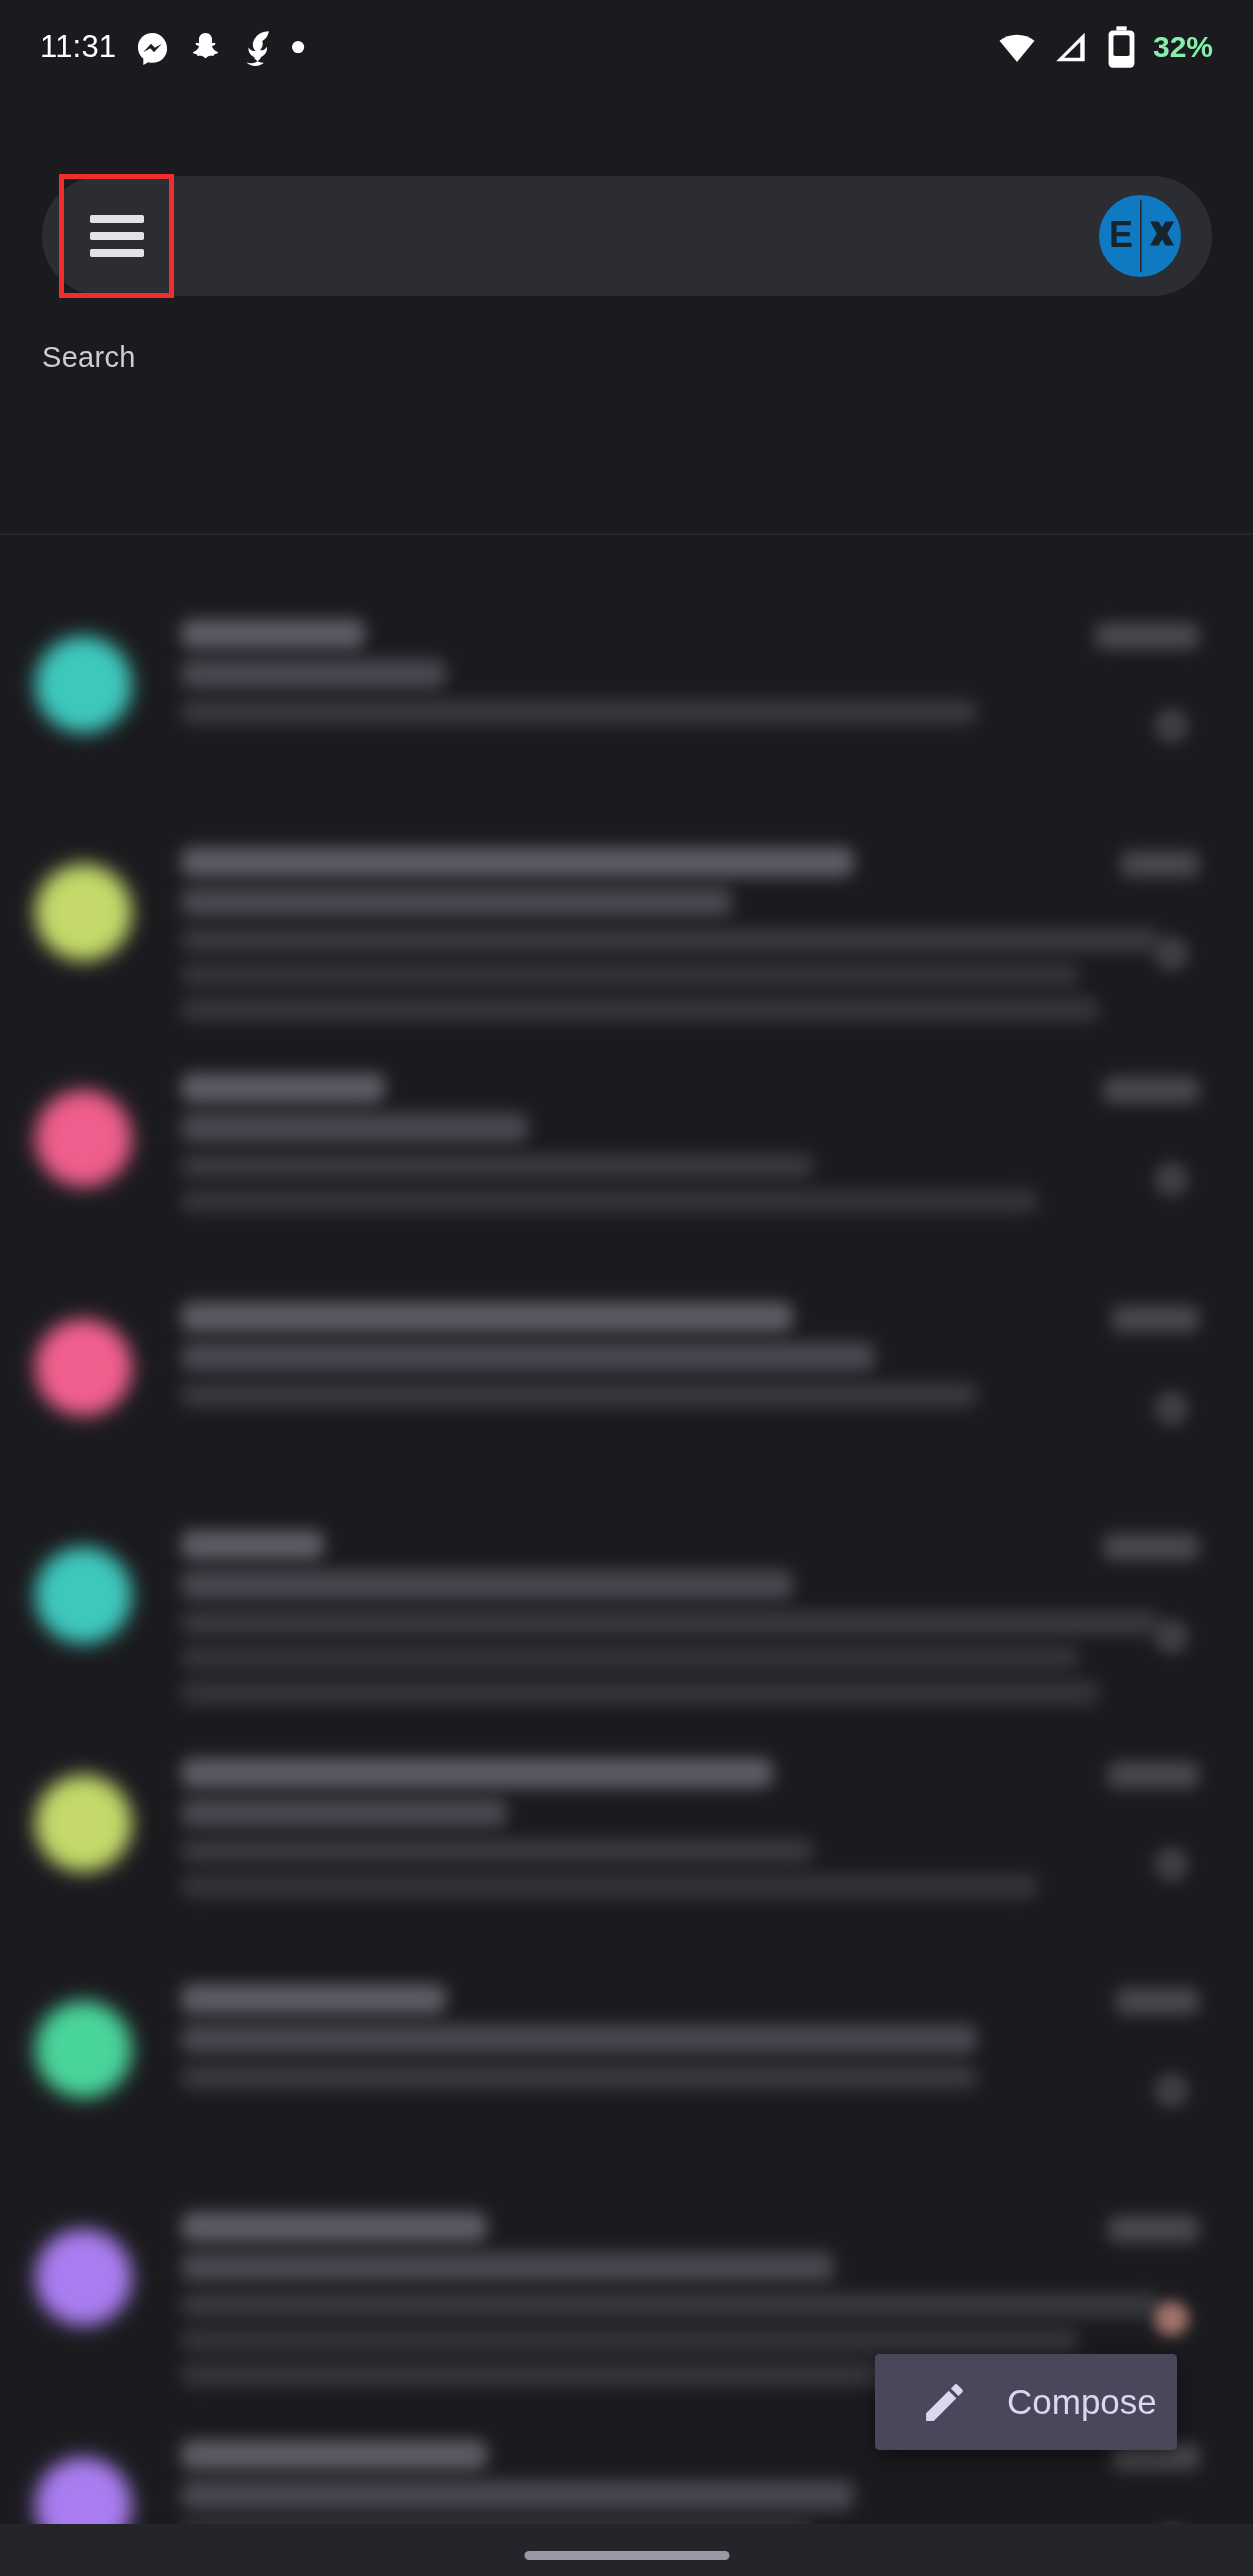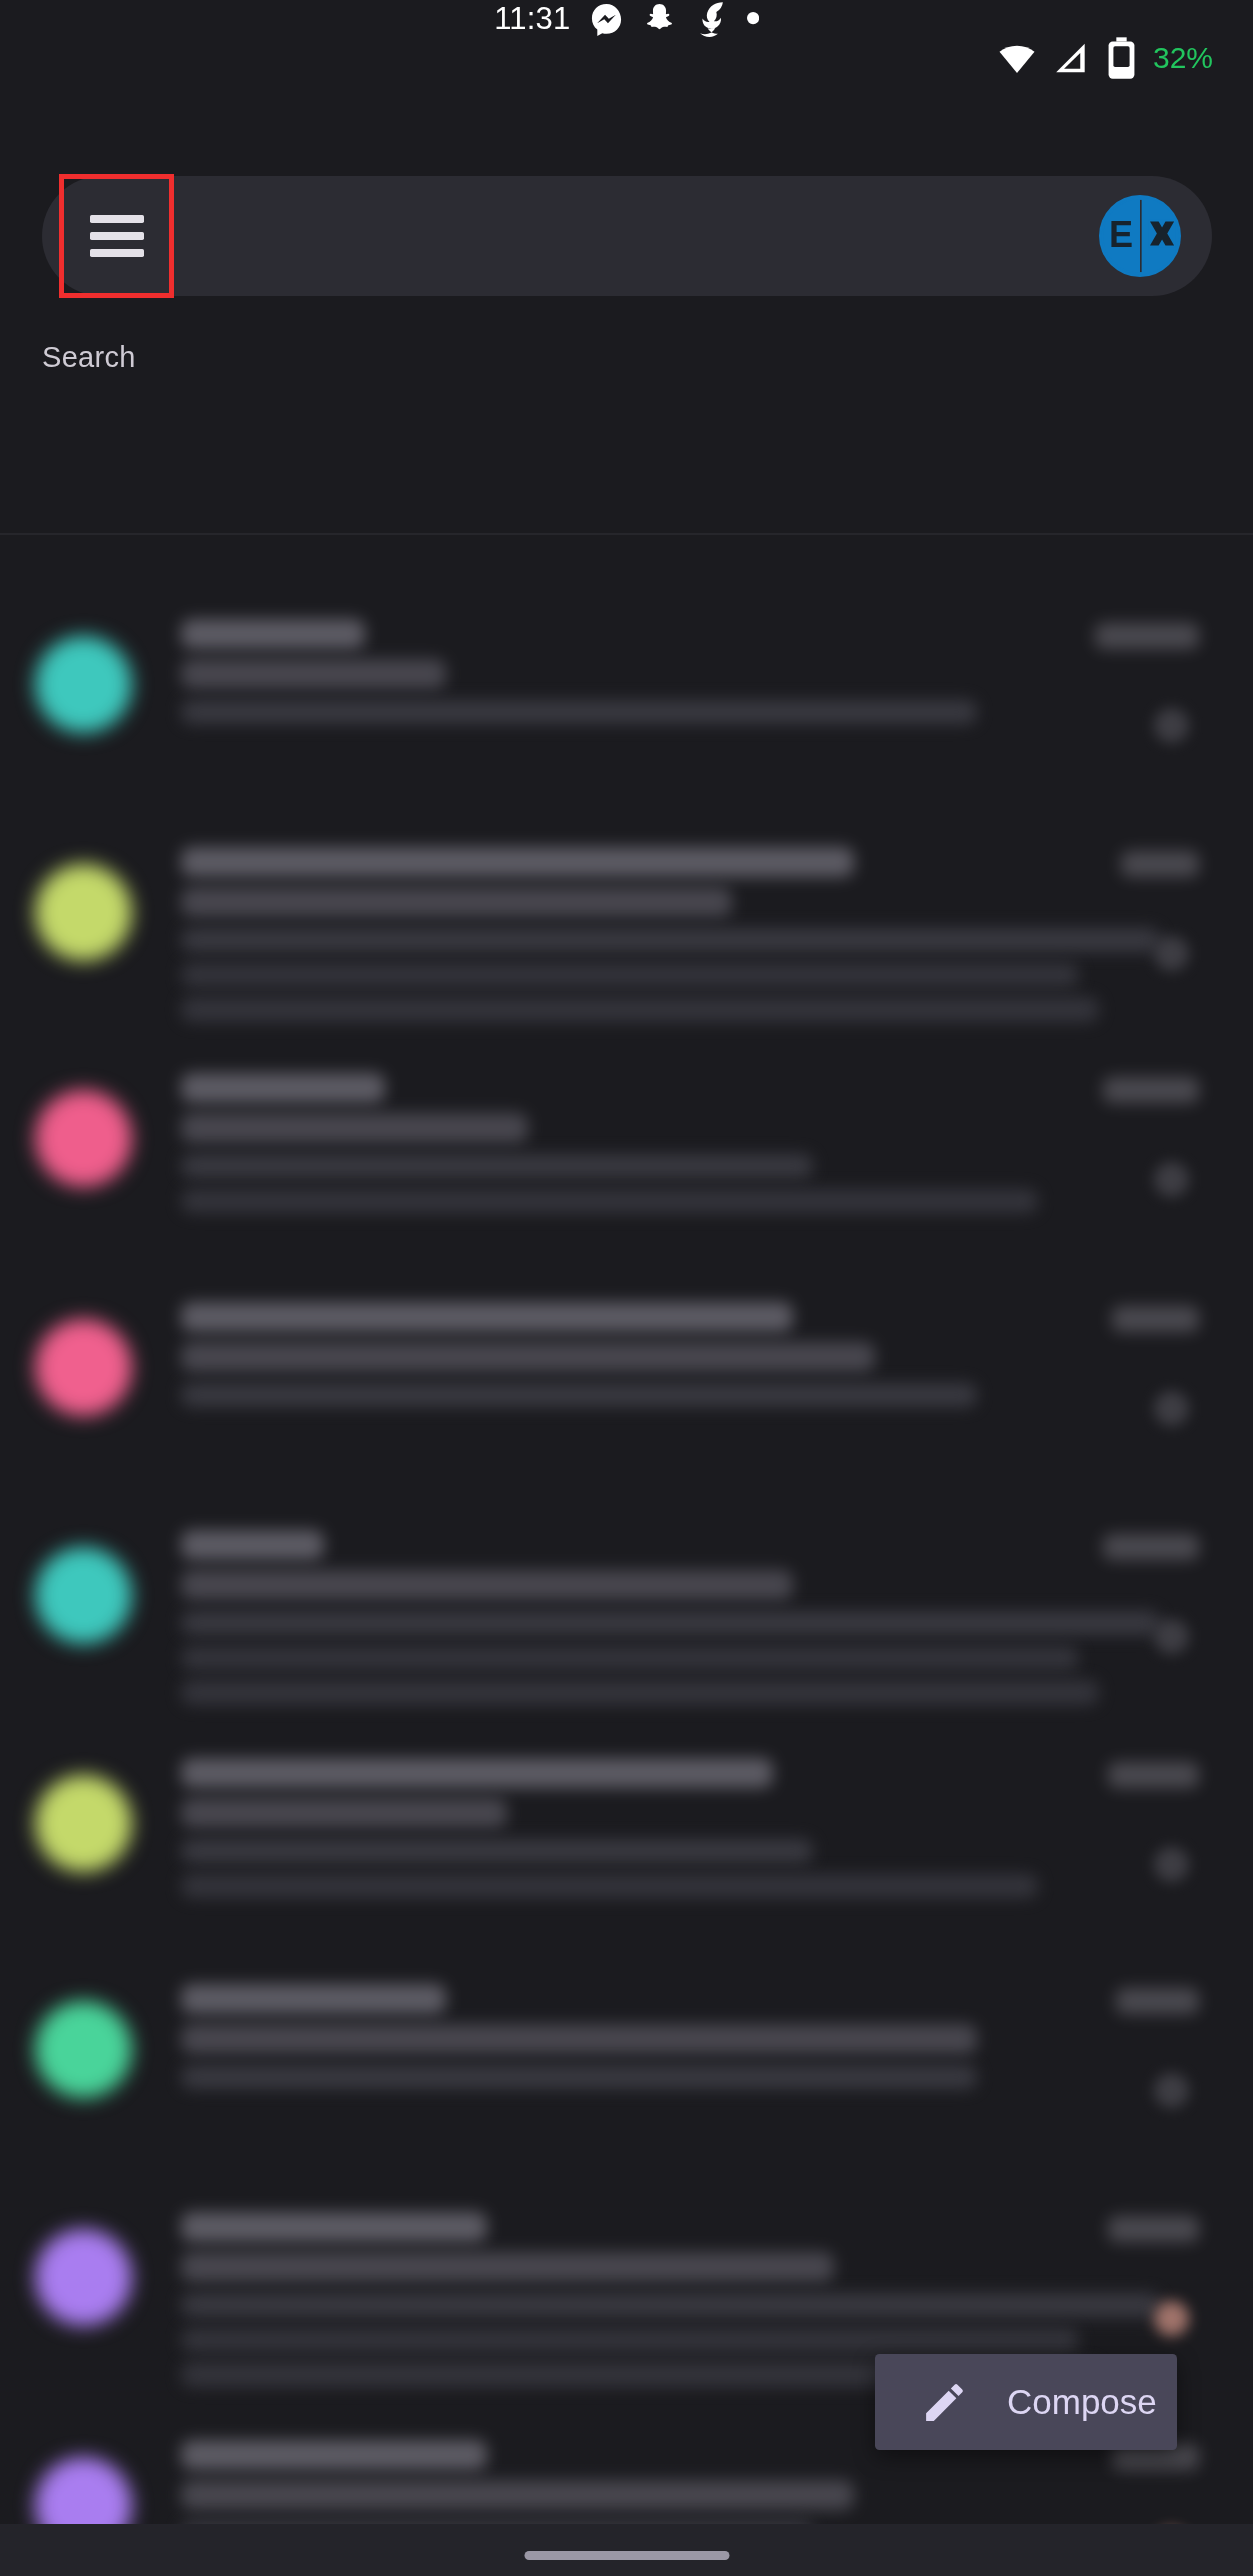--- a/index.html
+++ b/index.html
@@ -9,27 +9,26 @@
     font-family:"Liberation Sans", sans-serif;
     overflow:hidden;
   }
   .screen { position:relative; width:1253px; height:2576px; background:#1b1b1f; }
 
   
   .statusbar {
     position:absolute; top:0; left:0; width:1253px; height:94px;
     display:flex; align-items:center; padding:0 40px;
     color:#ffffff;
-    flex-direction:column;
   }
   .sb-left { display:flex; align-items:center; gap:19px; }
   .sb-clock { font-size:31px; font-weight:500; letter-spacing:0.2px; color:#ffffff; }
   .sb-icons { display:flex; align-items:center; gap:17.4px; }
   .sb-right { margin-left:auto; display:flex; align-items:center; gap:15.7px; }
-  .sb-batt-text { font-size:30px; font-weight:400; color:#22c55e; }
+  .sb-batt-text { font-size:30px; font-weight:700; color:#86efac; }
 
   
   .searchbar {
     position:absolute; left:42px; top:176px; width:1170px; height:120px;
     background:#2c2c33; border-radius:60px;
     display:flex; align-items:center;
   }
   .hamburger-hit {
     position:absolute; left:59px; top:174px; width:115px; height:124px;
     border:5.2px solid #f02e2e; background:rgba(0,0,0,0);

